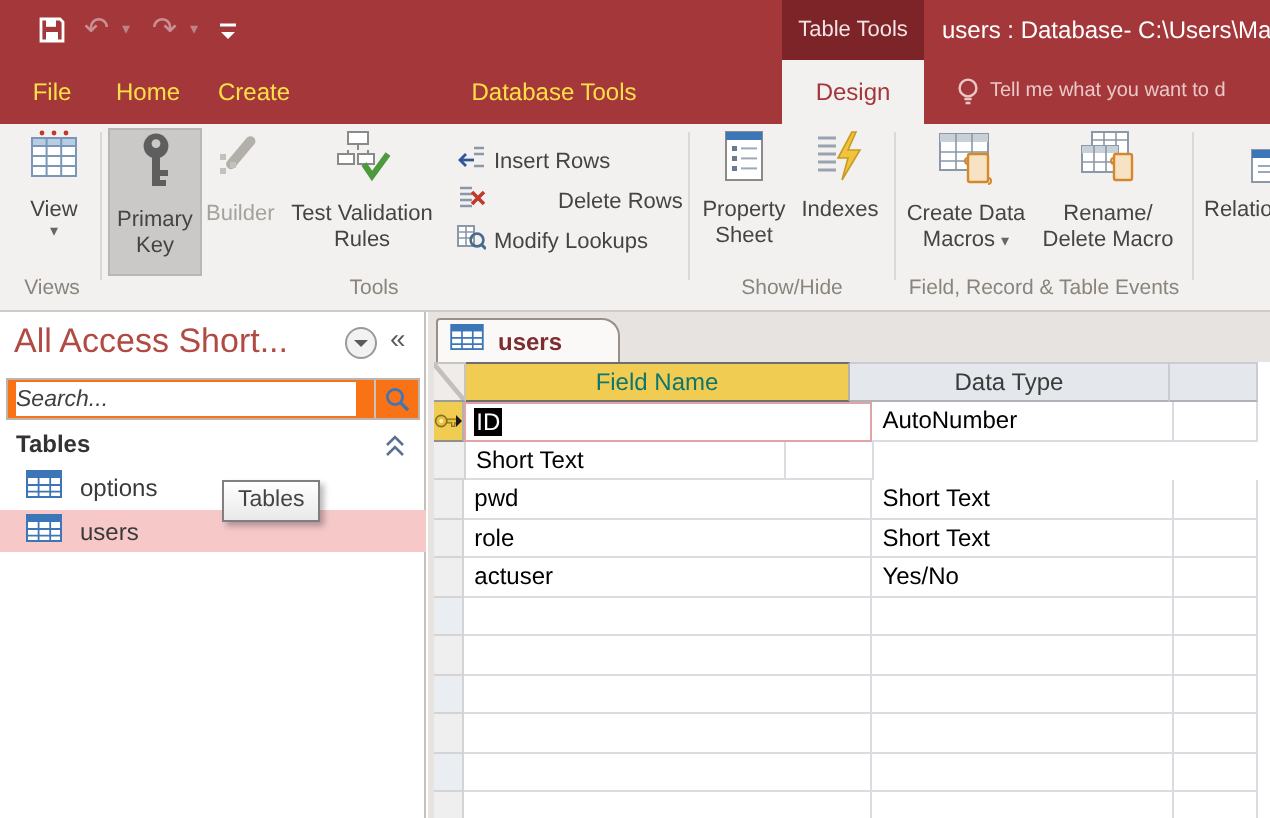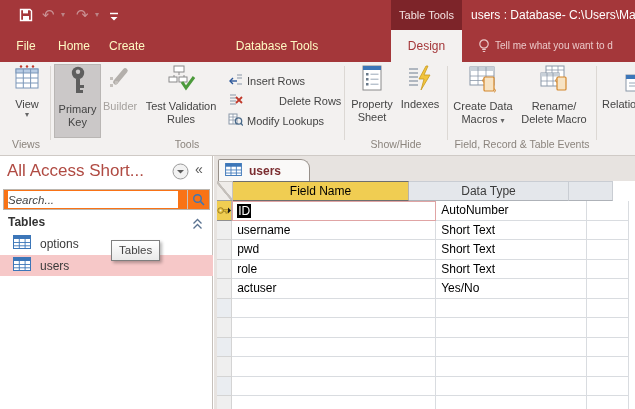--- a/index.html
+++ b/index.html
@@ -9,21 +9,21 @@
 
   
   .titlebar { left:0; top:0; width:635px; height:30px; background:#A4373A; }
   .qat-glyph { color:#C99093; font-size:15px; line-height:30px; }
   .qat-caret { color:#BC8487; font-size:8px; line-height:30px; }
   .ctx-box { background:#7D2429; color:#F4E3E3; font-size:11px; text-align:center; line-height:30px; }
   .win-title { color:#FFFFFF; font-size:12px; line-height:30px; white-space:nowrap; }
 
   
   .tabrow { left:0; top:30px; width:635px; height:32px; background:#A4373A; }
-  .rtab { position:absolute; top:0; height:32px; line-height:32px; color:#fef9c3; font-size:12px; text-align:center; cursor:default; }
+  .rtab { position:absolute; top:0; height:32px; line-height:32px; color:#fde047; font-size:12px; text-align:center; cursor:default; }
   .rtab.active { background:#F3F1F0; color:#A4373A; }
   .tellme { color:#EBC8C8; font-size:10px; line-height:32px; white-space:nowrap; }
 
   
   .ribbon { left:0; top:62px; width:635px; height:94px; background:#F3F1F0; border-bottom:1px solid #CFCAC6; }
   .sep { position:absolute; top:4px; width:1px; height:74px; background:#DCD8D4; }
   .grp-label { position:absolute; top:76px; font-size:10.5px; color:#8B847D; text-align:center; white-space:nowrap; }
   .bigbtn { position:absolute; top:2px; text-align:center; }
   .bigbtn .lbl { font-size:11px; color:#444; line-height:13px; margin-top:2px; }
   .bigbtn .lbl.dis { color:#A5A19D; }
@@ -56,22 +56,22 @@
   .doc-leftstrip { position:absolute; left:0; top:0; width:3px; height:253px; background:#E7E3E0; }
   .dtab { position:absolute; left:4px; top:3px; width:92px; height:22px; background:#FAF9F8; border:1px solid #97908A; border-bottom:none;
           border-radius:2px 9px 0 0; display:flex; align-items:center; }
   .dtab .tx { margin-left:7px; font-size:12px; font-weight:bold; color:#7B2D30; }
 
   
   .grid { position:absolute; left:3px; top:25px; width:412px; }
   .ghead { display:flex; height:20px; }
   .ghead .corner { width:16px; background:#EFECE9; border-right:1px solid #C8C4C0; border-bottom:1px solid #9B9B9B; border-top:1px solid #C8C4C0;
       background-image:linear-gradient(to top right, transparent 44%, #C4BFBA 46%, #C4BFBA 54%, transparent 56%); }
-  .ghead .fieldh { width:176px; background:#F0CD52; border-top:1px solid #6E6E6E; border-bottom:1px solid #6E6E6E; border-right:1px solid #B5B2AE;
-      font-size:12px; color:#000000; text-align:center; line-height:18px; }
+  .ghead .fieldh { width:192px; background:#F0CD52; border-top:1px solid #6E6E6E; border-bottom:1px solid #6E6E6E; border-right:1px solid #B5B2AE;
+      font-size:12px; color:#0f766e; text-align:center; line-height:18px; }
   .ghead .typeh { width:160px; background:#E4E7EB; border-top:1px solid #C9CDD3; border-bottom:1px solid #AEB2B8; border-right:1px solid #C9CDD3;
       font-size:12px; color:#3B3B3B; text-align:center; line-height:18px; }
   .ghead .desch { width:44px; background:#E4E7EB; border-top:1px solid #C9CDD3; border-bottom:1px solid #AEB2B8; border-right:1px solid #C9CDD3; }
   .grow { display:flex; height:19.5px; }
   .gsel { width:16px; background:#EFEFEF; border-right:1px solid #D4D4D4; border-bottom:1px solid #D4D4D4; display:flex; align-items:center; justify-content:center; }
   .gsel.keyrow { background:#F0CD52; border-right:1px solid #B5B2AE; border-bottom:1px solid #8F8F8F; }
   .gsel.alt { background:#EAEDF1; }
   .gname { width:216px; background:#fff; border-right:1px solid #D9DCE0; border-bottom:1px solid #D9DCE0; display:flex; align-items:center;
            font-size:12px; color:#000; padding-left:5px; }
   .gname.current { border:1px solid #E0A4A4; padding-left:4px; }
@@ -361,21 +361,20 @@
             </svg>
         </div>
         <div class="gname current">
             <span class="selected-text">ID</span>
           </div>
         <div class="gtype">AutoNumber</div>
         <div class="gdesc"></div>
       </div>
       <div class="grow">
         <div class="gsel"></div>
-        <div class="gname">username</div>
         <div class="gtype">Short Text</div>
         <div class="gdesc"></div>
       </div>
       <div class="grow">
         <div class="gsel"></div>
         <div class="gname">pwd</div>
         <div class="gtype">Short Text</div>
         <div class="gdesc"></div>
       </div>
       <div class="grow">

